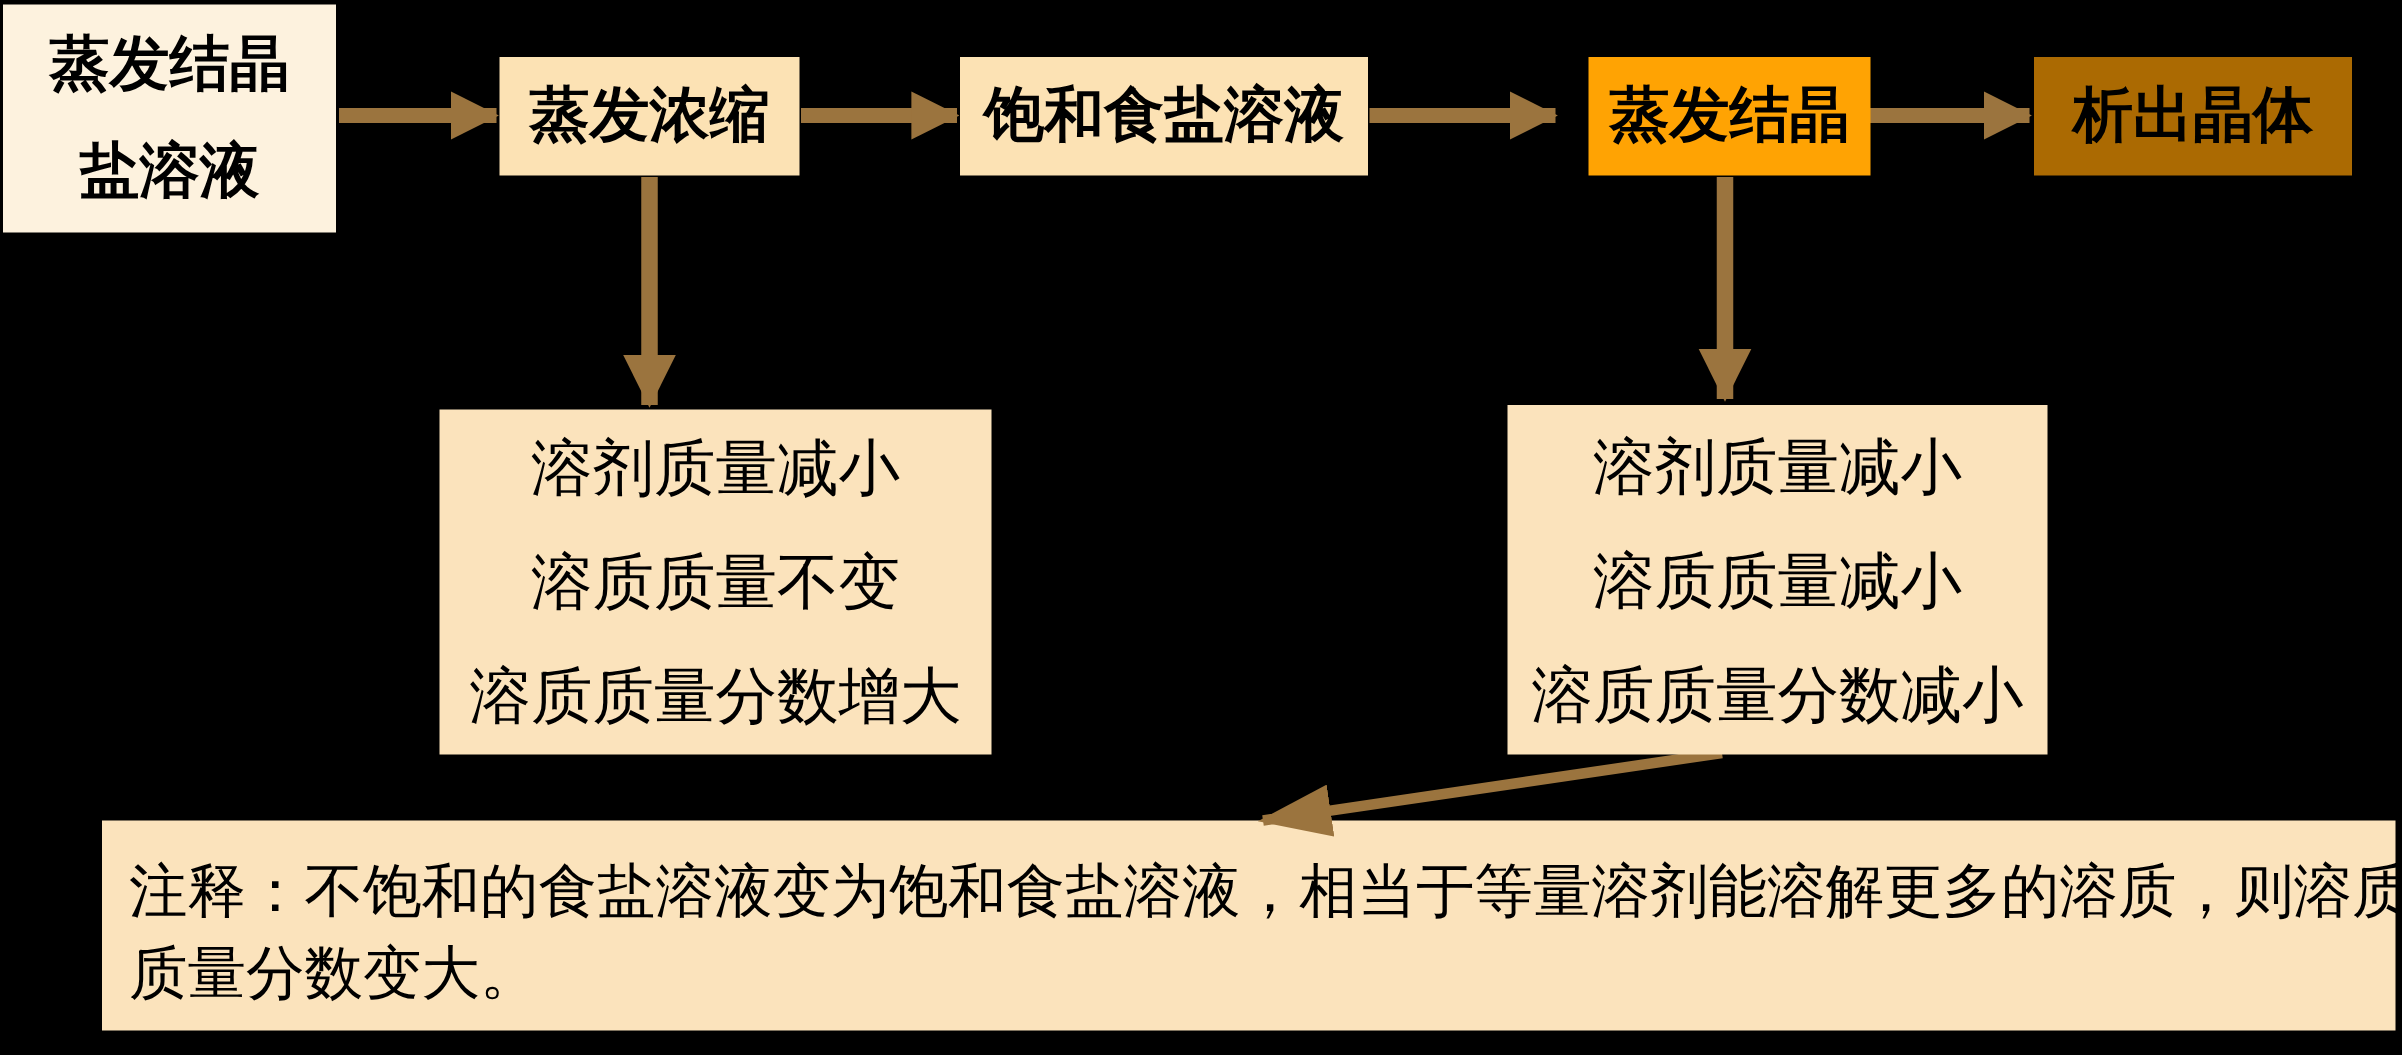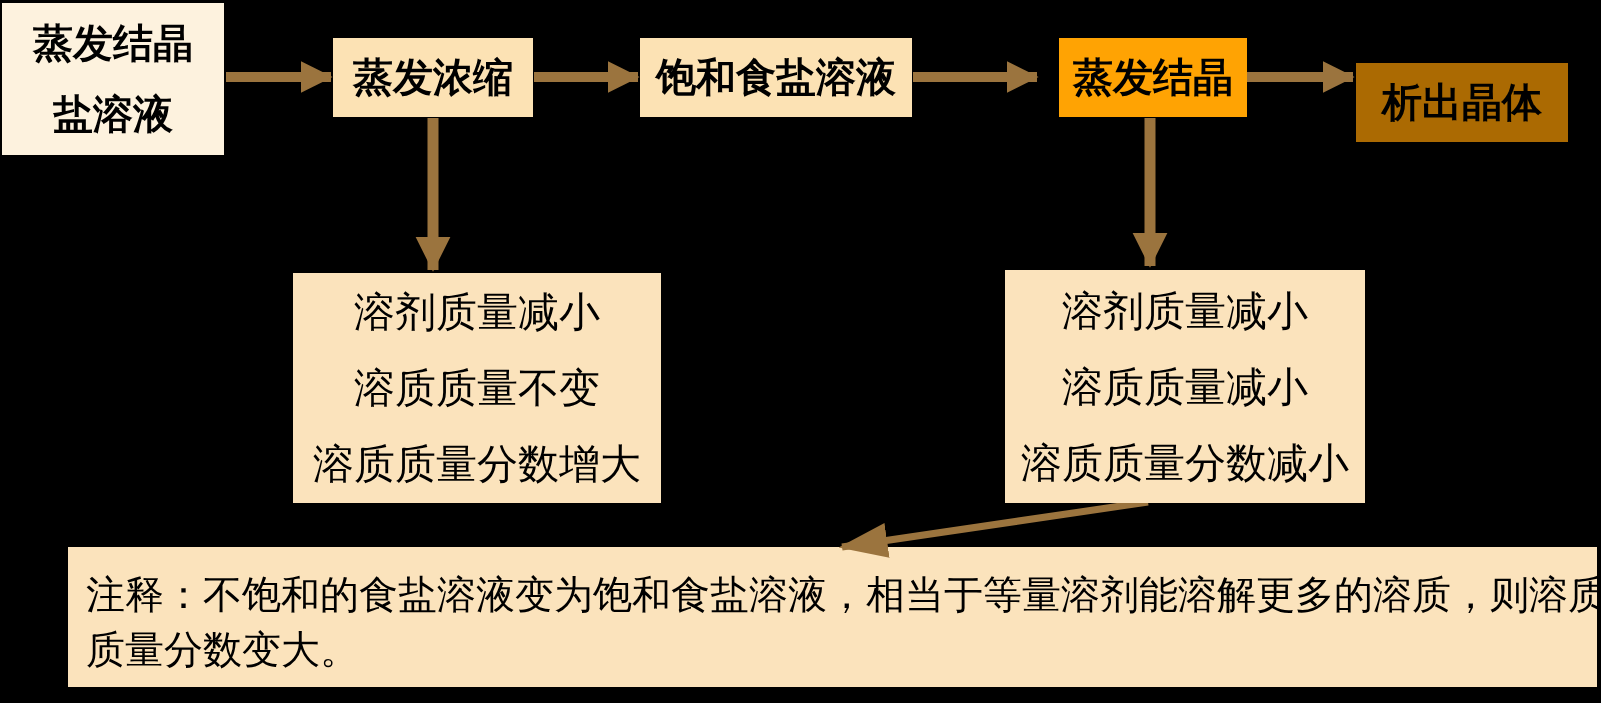--- a/index.html
+++ b/index.html
@@ -65,21 +65,21 @@
   </div>
 
   <div class="box node" style="left:640px;top:38px;width:272px;height:79px;">
     <div class="bline">饱和食盐溶液</div>
   </div>
 
   <div class="box node orange" style="left:1039px;top:38px;width:188px;height:79px;">
     <div class="bline">蒸发结晶</div>
   </div>
 
-  <div class="box node brown" style="left:1356px;top:38px;width:212px;height:79px;margin-top:25px;">
+  <div class="box node brown" style="left:1356px;top:38px;width:212px;height:79px;">
     <div class="bline">析出晶体</div>
   </div>
 
   <div class="box panel" style="left:253px;top:273px;width:368px;height:230px;">
     <div class="pline">溶剂质量减小</div>
     <div class="pline">溶质质量不变</div>
     <div class="pline">溶质质量分数增大</div>
   </div>
 
   <div class="box panel" style="left:965px;top:270px;width:360px;height:233px;">

